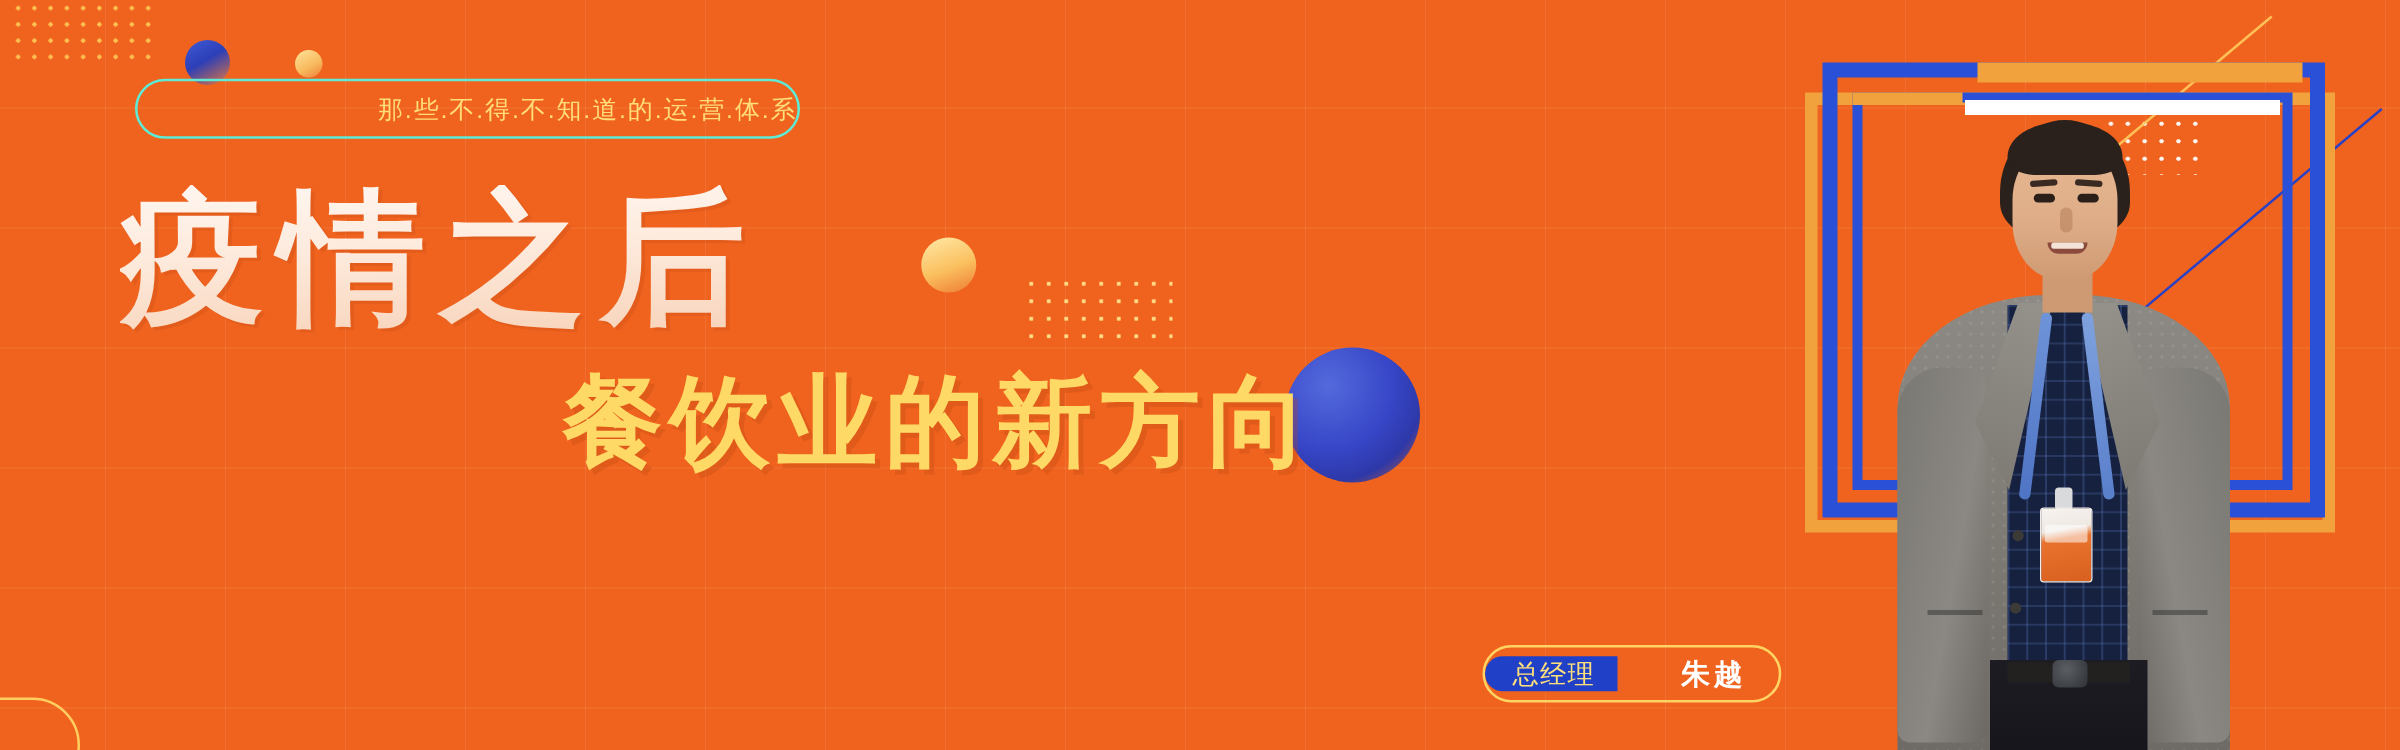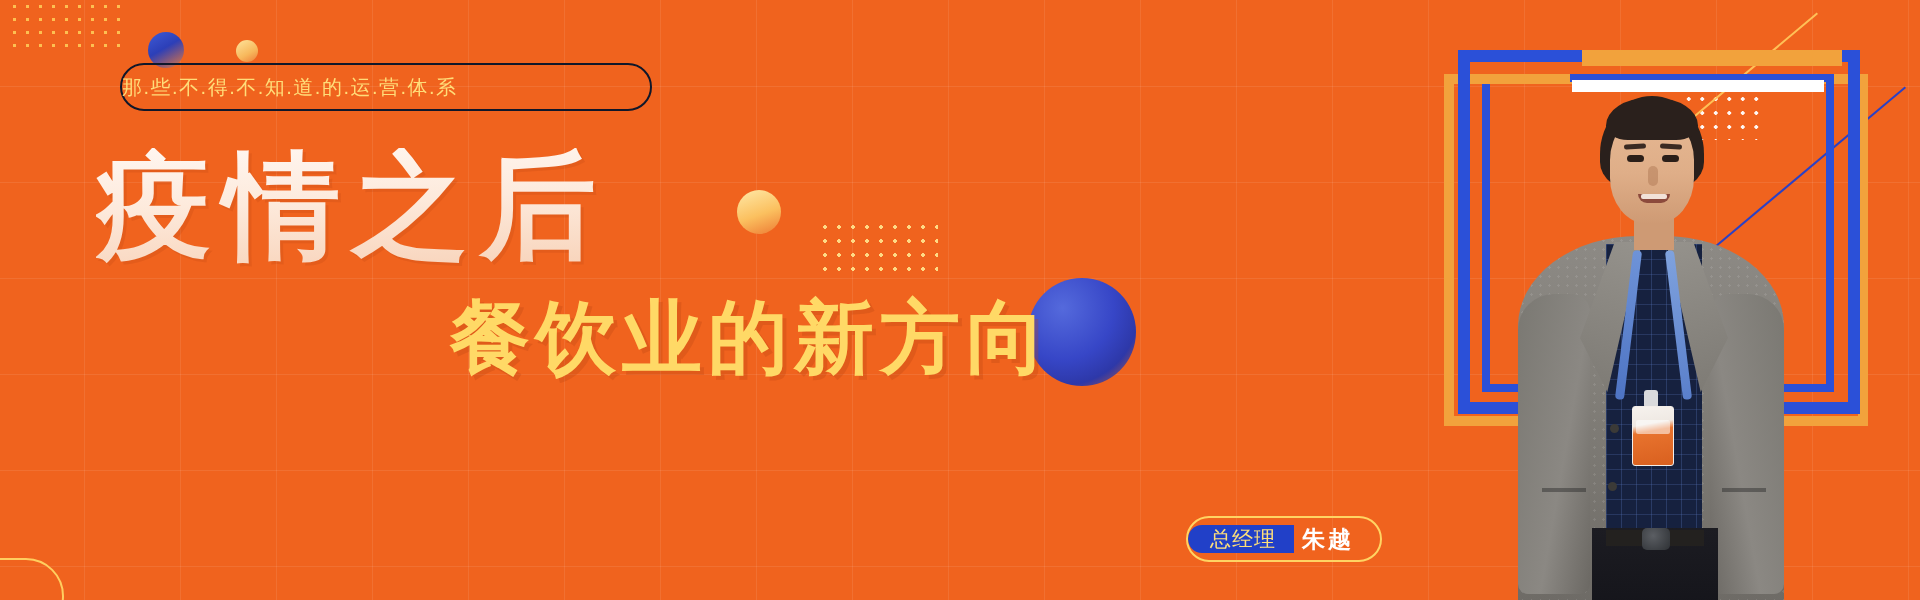--- a/index.html
+++ b/index.html
@@ -66,25 +66,25 @@
             transform:rotate(140deg); opacity:.95; }
 
   
   .pill-outline-bl {
     position:absolute; left:-40px; bottom:-34px; width:104px; height:76px;
     border:2px solid #FFD463; border-radius:40px; opacity:.95;
   }
 
   
   .subtitle-pill {
-    position:absolute; left:120px; top:63px;
+    position:absolute; left:108px; top:63px;
     width:532px; height:48px;
-    border:2px solid #0f172a;
+    border:2px solid #5eead4;
     border-radius:26px;
-    display:flex; align-items:center; justify-content:flex-start;
+    display:flex; align-items:center; justify-content:flex-end;
   }
   .subtitle-pill span {
     color:#FFDD79;
     font-size:20px;
     letter-spacing:1.5px;
     white-space:nowrap;
   }
 
   
   .headline-1 {
@@ -139,23 +139,24 @@
     padding:0 18px 0 22px;
     border-radius:22px 0 0 22px;
     letter-spacing:1px;
     white-space:nowrap;
   }
   .speaker-name {
     color:#FFFFFF;
     font-size:23px;
     font-weight:bold;
     display:flex; align-items:center;
-    padding:0 26px 0 8px;
+    padding:0 26px 0 20px;
     letter-spacing:3px;
     white-space:nowrap;
+    margin-left:31px;
   }
 
   
   .frame-group { position:absolute; left:1422px; top:28px; width:480px; height:572px; }
 
   .frame-orange {
     position:absolute; left:22px; top:46px; width:424px; height:352px;
     border:10px solid #F2A23C;
   }
   .frame-blue {

